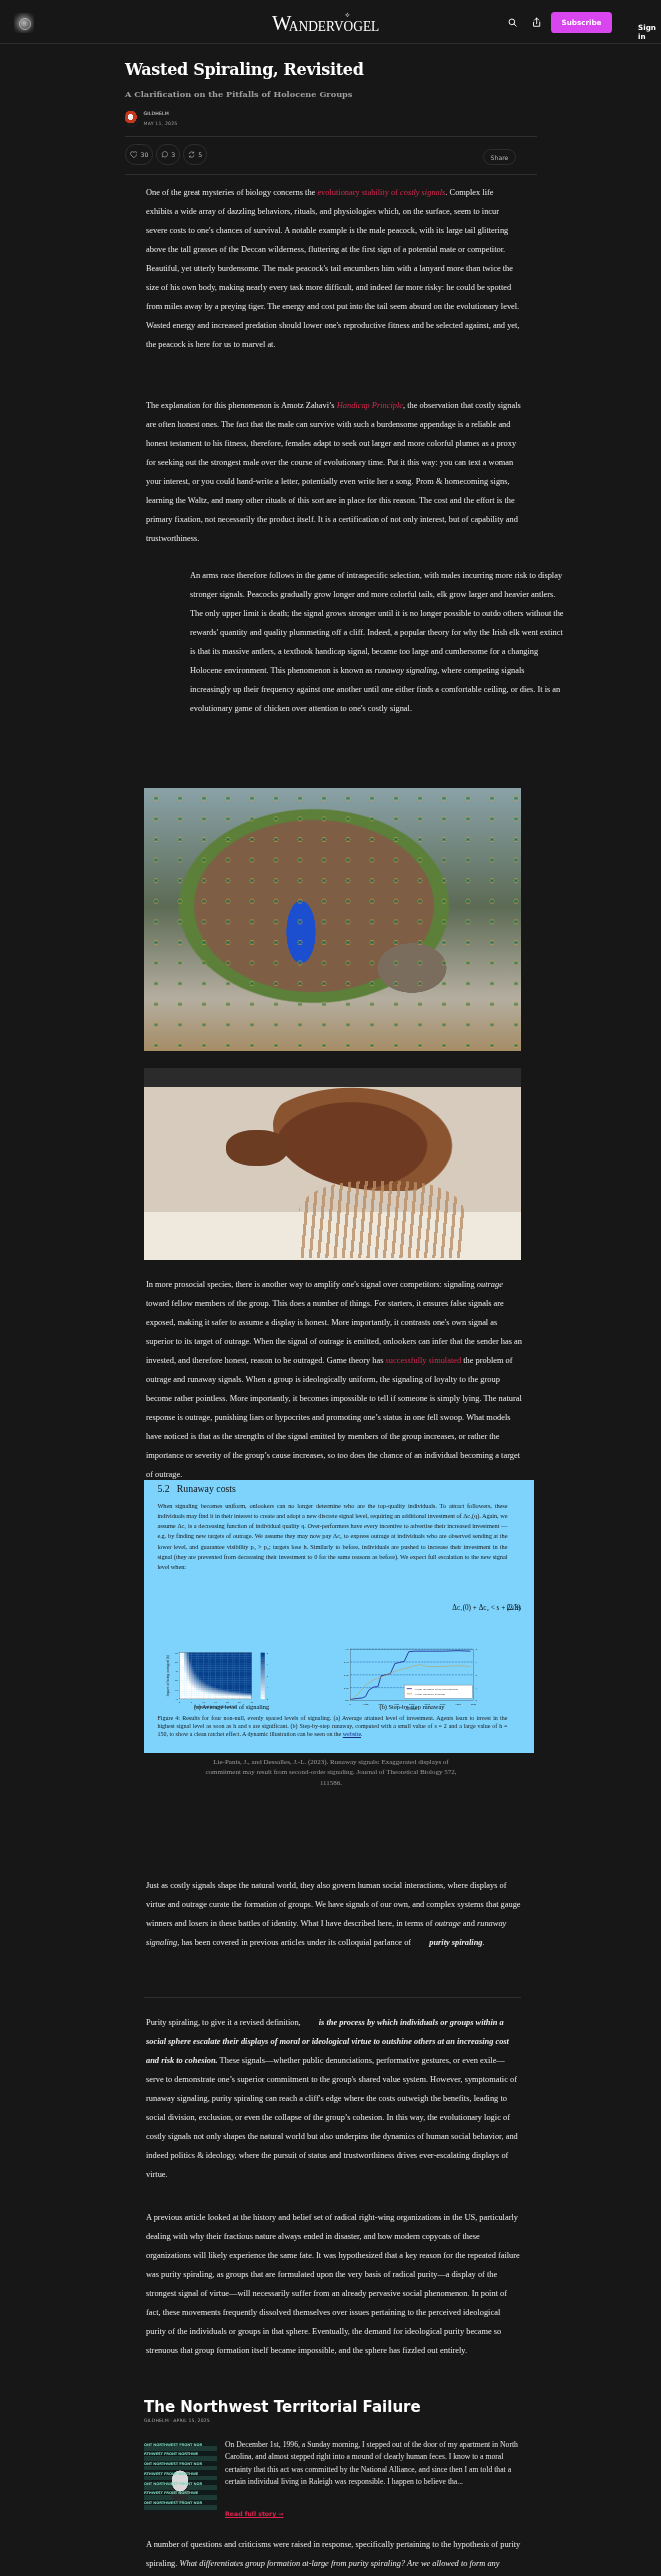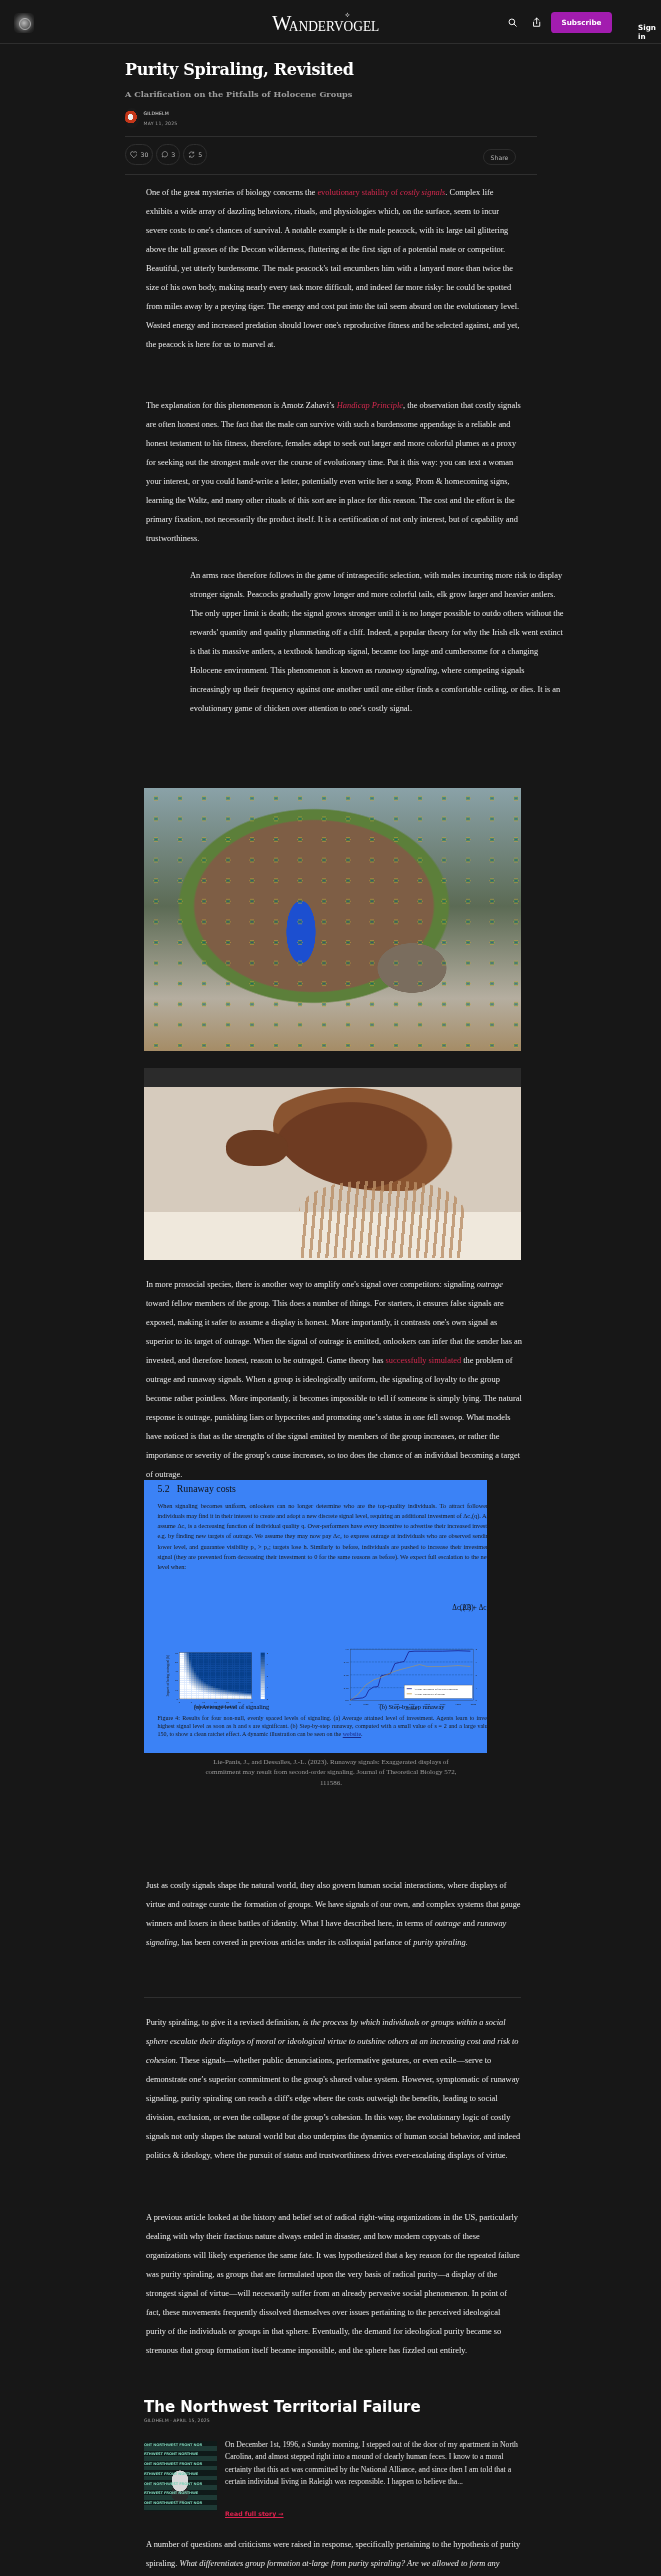--- a/index.html
+++ b/index.html
@@ -10,56 +10,56 @@
   .topbar { position: absolute; left: 0; top: 0; width: 662px; height: 44px; background: #171717; border-bottom: 0.5px solid #2e2e2e; }
   .pub-logo { position: absolute; left: 14px; top: 13px; width: 19.6px; height: 19.6px; border-radius: 4.1px; background: radial-gradient(circle, #b9b9b9 0%, #6a6a6a 35%, #2a2a2a 70%, #111 100%); overflow: hidden; }
   .pub-logo::after { content: ""; position: absolute; left: 4.6px; top: 4.6px; width: 10.3px; height: 10.3px; border: 1px solid #dcdcdc; border-radius: 50%; opacity: .6; }
   .wordmark { position: absolute; left: 272px; top: 12.4px; height: 20.6px; display: flex; align-items: flex-end; color: #fff; font-family: "Liberation Serif", serif; }
   .wordmark .big { font-size: 20.6px; line-height: 18.5px; letter-spacing: -0.5px; }
   .wordmark .rest { font-size: 13.4px; line-height: 12.4px; letter-spacing: 0px; margin-left: -2.1px; transform: scaleY(1.15); transform-origin: bottom; }
   .wordmark .bird { position: absolute; left: 73px; top: -1px; font-size: 7.2px; color: #fff; }
   .nav-icon { position: absolute; top: 15.5px; width: 13.4px; height: 13.4px; display: flex; align-items: center; justify-content: center; cursor: pointer; }
   .search-icon { left: 506px; }
   .share-icon { left: 530px; }
-  .btn-subscribe-top { position: absolute; left: 551px; top: 12.4px; width: 61px; height: 20.6px; background: #a21caf; color: #fff; border-radius: 3.6px; font-family: "DejaVu Sans", sans-serif; font-weight: bold; font-size: 7.2px; display: flex; align-items: center; justify-content: center; border: none; }
+  .btn-subscribe-top { position: absolute; left: 551px; top: 12.4px; width: 61px; height: 20.6px; background: #d946ef; color: #fff; border-radius: 3.6px; font-family: "DejaVu Sans", sans-serif; font-weight: bold; font-size: 7.2px; display: flex; align-items: center; justify-content: center; border: none; }
   .signin { position: absolute; left: 622px; top: 22px; height: 20.6px; display: flex; align-items: center; color: #fff; font-family: "DejaVu Sans", sans-serif; font-weight: bold; font-size: 7.2px; margin-left: 16px; }
 
   
   .post-header { position: absolute; left: 125px; top: 46px; width: 412px; }
   .title { position: absolute; left: 0; top: 14.4px; font-family: "DejaVu Serif", serif; font-size: 16px; font-weight: bold; color: #fff; letter-spacing: -0.3px; white-space: nowrap; }
   .subtitle { position: absolute; left: 0; top: 43px; font-family: "DejaVu Serif", serif; font-size: 8.2px; color: #9d9d9d; white-space: nowrap; }
   .avatar { position: absolute; left: 0; top: 62px; width: 14.4px; height: 19.6px; border-radius: 50%; background: radial-gradient(circle at 40% 45%, #eee 0 20%, #c4371a 21% 45%, #1a1a1a 46%); }
   .author { position: absolute; left: 18.5px; top: 65px; font-family: "DejaVu Sans", sans-serif; font-size: 4.6px; color: #e8e8e8; letter-spacing: 0.2px; }
   .date { position: absolute; left: 18.5px; top: 75px; font-family: "DejaVu Sans", sans-serif; font-size: 4.6px; color: #a0a0a0; letter-spacing: 0.2px; }
   .hr { position: absolute; height: 0.5px; background: #2f2f2f; }
   .pill { position: absolute; top: 97px; height: 20.6px; border: 0.5px solid #2f2f2f; border-radius: 10.3px; display: flex; align-items: center; justify-content: center; gap: 3.1px; color: #bdbdbd; font-family: "DejaVu Sans", sans-serif; font-size: 6.2px; }
   .share-pill { position: absolute; left: 483px; top: 149px; width: 33px; height: 16px; border: 0.5px solid #2c2c2c; border-radius: 8.2px; display: flex; align-items: center; justify-content: center; color: #b5b5b5; font-family: "DejaVu Sans", sans-serif; font-size: 6.2px; }
 
   
   .prose { position: absolute; left: 146px; width: 376px; font-family: "Liberation Serif", serif; font-size: 8.4px; line-height: 19px; color: #ececec; }
   .prose p { margin: 0; }
   .prose a { color: #d6294f; text-decoration: none; }
   .prose em { font-style: italic; }
-  .prose strong { font-weight: normal; }
+  .prose strong { font-weight: bold; margin-left: 16px; }
 
   .figure { position: absolute; left: 144px; width: 377px; overflow: hidden; }
   .peacock { top: 788px; height: 263px; background:
       radial-gradient(ellipse 36px 77px at 157px 144px, #1c4fd0 0 40%, transparent 41%),
       radial-gradient(ellipse 57px 41px at 268px 180px, #7a6d5e 0 60%, transparent 61%),
       radial-gradient(ellipse 216px 155px at 170px 118px, #7e5e45 0 55%, #5c7f3a 56% 62%, transparent 63%),
       linear-gradient(180deg, #8aa2a8 0%, #5c6b55 45%, #b5aea0 80%, #a58c66 100%); }
   .peacock .eyes { position: absolute; inset: 0; background-image: radial-gradient(circle 2.6px, #0b3c8e 0 40%, #2b8a48 41% 70%, #c7a13c 71% 100%, transparent 100%); background-size: 24px 20.6px; opacity: .55; }
   .elk { top: 1068px; height: 192px; background:
       linear-gradient(180deg, #2b2b2b 0 10%, #d6cbbd 10% 75%, #efe8dc 75% 100%); }
   .elk .antler { position: absolute; left: 129px; top: 10.3px; width: 196px; height: 113px; border-radius: 50% 60% 40% 70%; background: radial-gradient(ellipse at 40% 60%, #6e3b22 0 45%, #8a5430 46% 60%, transparent 61%); }
   .elk .ribs { position: absolute; left: 155px; top: 113px; width: 165px; height: 77px; background: repeating-linear-gradient(95deg, #b98e66 0 3.1px, transparent 3.1px 8.2px); opacity: .8; border-radius: 40% 40% 0 0; }
   .elk .skull { position: absolute; left: 82px; top: 62px; width: 62px; height: 36px; border-radius: 45%; background: #6c3c22; }
 
   
-  .paper { position: absolute; left: 144px; top: 1480px; width: 343px; height: 273px; background: #3b82f6; color: #111; font-family: "Liberation Serif", serif; overflow: hidden; }
+  .paper { position: absolute; left: 144px; top: 1480px; width: 390px; height: 273px; background: #7dd3fc; color: #111; font-family: "Liberation Serif", serif; overflow: hidden; }
   .paper h3 { position: absolute; left: 13.4px; top: 3.1px; font-size: 9.8px; font-weight: normal; }
   .paper h3 span.num { margin-right: 7.2px; }
   .paper .ptext { position: absolute; left: 13.4px; top: 20.6px; width: 350px; font-size: 6.4px; line-height: 10.3px; text-align: justify; color: #1b1b1b; letter-spacing: -0.1px; }
   .paper .eq { position: absolute; left: 0; width: 377px; top: 124px; font-size: 7.2px; text-align: right; }
   .paper .eqnum { position: absolute; right: 13.4px; top: 124px; font-size: 7.2px; }
   .chart-a { position: absolute; left: 19.6px; top: 170px; width: 144px; height: 67px; }
   .chart-b { position: absolute; left: 175px; top: 164px; width: 196px; height: 77px; }
   .paper .cap { position: absolute; font-size: 6.4px; text-align: center; }
   .paper .figcap { position: absolute; left: 13.4px; top: 234px; width: 350px; font-size: 6px; line-height: 8.2px; text-align: justify; color: #1b1b1b; }
   .paper .figcap a { color: #1a2a8a; }
@@ -97,21 +97,21 @@
     <svg width="9.3" height="10.3" viewBox="0 0 18 20">
         <path d="M9 2 L9 13 M5 6 L9 2 L13 6" fill="none" stroke="#fff" stroke-width="1.8" stroke-linecap="round" stroke-linejoin="round"></path>
         <path d="M3 10 L3 18 L15 18 L15 10" fill="none" stroke="#fff" stroke-width="1.8" stroke-linecap="round"></path>
       </svg>
   </div>
   <button class="btn-subscribe-top">Subscribe</button>
   <div class="signin">Sign in</div>
 </div>
 
 <div class="post-header">
-  <h1 class="title">Purity Spiraling, Revisited</h1>
+  <h1 class="title">Wasted Spiraling, Revisited</h1>
   <h3 class="subtitle">A Clarification on the Pitfalls of Holocene Groups</h3>
   <div class="avatar"></div>
   <div class="author">GILDHELM</div>
   <div class="date">MAY 11, 2025</div>
 </div>
 <div class="hr" style="left:125px; top:136px; width:412px;"></div>
 <div class="pill" style="left:125px; top:144px; width:28px; height:20.6px;">
   <svg width="7.7" height="7.2" viewBox="0 0 24 22">
       <path d="M12 21 L3 12 A5.5 5.5 0 0 1 12 4 A5.5 5.5 0 0 1 21 12 Z" fill="none" stroke="#bdbdbd" stroke-width="2"></path>
     </svg>

